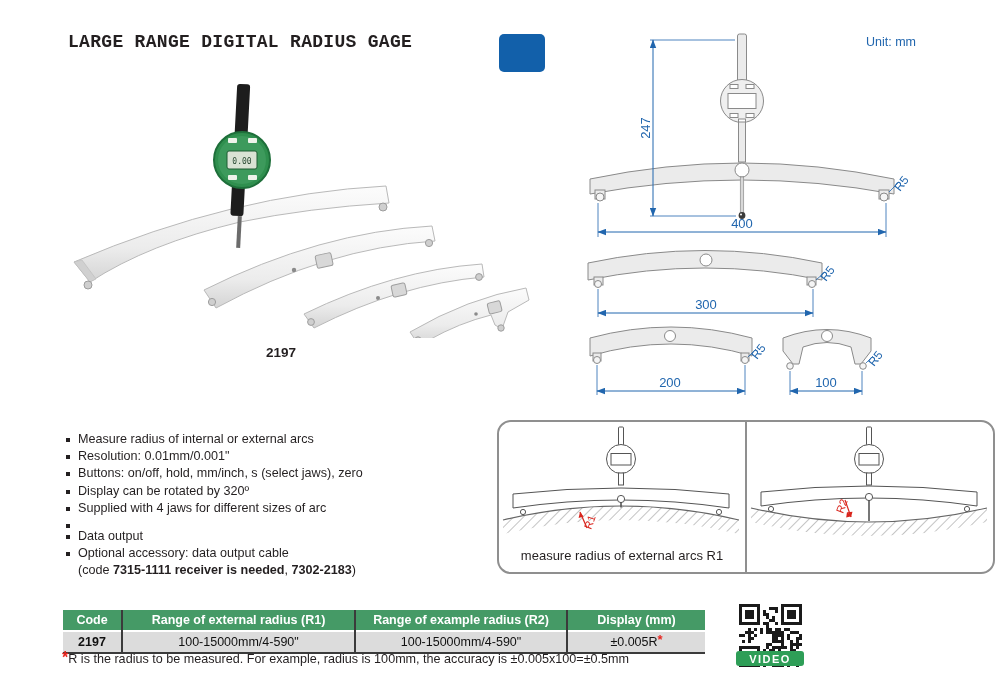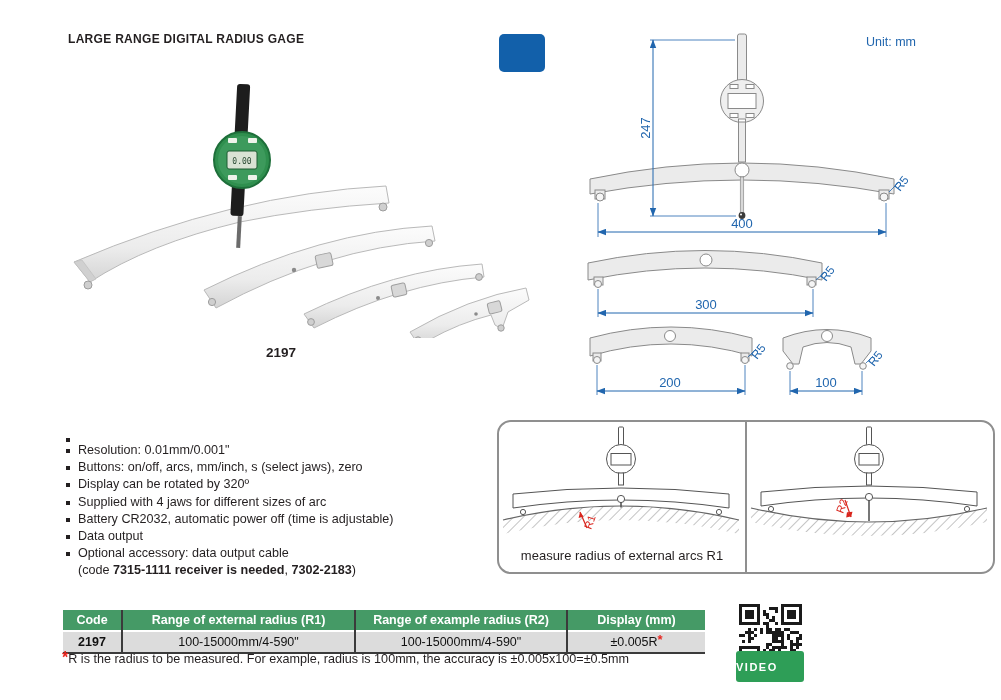--- a/index.html
+++ b/index.html
@@ -3,21 +3,21 @@
 <meta charset="utf-8">
 <style>
   html,body{margin:0;padding:0;}
   body{
     width:1001px;height:700px;position:relative;overflow:hidden;
     background:#ffffff;color:#231f20;
     font-family:"Liberation Sans", sans-serif;
   }
   .abs{position:absolute;}
   
-  .page-title{left:68px;top:32px;font-size:12px;font-weight:bold;letter-spacing:.3px;color:#231f20;}
+  .page-title{left:68px;top:32px;font-size:18px;font-weight:bold;letter-spacing:.3px;color:#231f20;font-family:Liberation Mono, monospace;}
   .data-output-badge{
     left:499px;top:34px;width:46px;height:38px;background:#1260aa;border-radius:5px;
     color:#fff;font-size:10.5px;font-weight:bold;text-align:center;
     display:flex;flex-direction:column;justify-content:center;line-height:1.3;gap:42px;
   }
   .unit-note{left:866px;top:35px;font-size:12.5px;color:#2166ae;}
   
   .photo{left:58px;top:76px;}
   .product-code{left:246px;top:345px;width:70px;text-align:center;font-size:13.5px;font-weight:bold;}
   
@@ -53,23 +53,23 @@
   }
   .spec td:first-child{border-left:none;font-weight:bold;}
   .star{color:#e8251f;font-weight:bold;}
   .acc-star{font-size:13px;vertical-align:top;line-height:10px;}
   
   .footnote{left:62px;top:652px;font-size:12.6px;}
   .footnote .star{font-size:16px;vertical-align:top;line-height:12px;}
   
   .qr{left:739px;top:604px;width:63px;height:63px;}
   .video-banner{
-    left:736px;top:651px;width:68px;height:31px;background:#2e9e57;border-radius:3px;
+    left:736px;top:651px;width:68px;height:15px;background:#2e9e57;border-radius:3px;
     color:#fff;font-size:11px;font-weight:bold;letter-spacing:1.5px;
-    display:flex;align-items:center;justify-content:flex-start;
+    display:flex;align-items:center;justify-content:center;
   }
 </style>
 </head>
 <body>
 
 <div class="abs page-title">LARGE RANGE DIGITAL RADIUS GAGE</div>
 
 <div class="abs data-output-badge">
   <span>DATA</span>
   <span>OUTPUT</span>
@@ -281,40 +281,40 @@
       <path d="M104,95 L99.5,90.8 L104.8,89.5 Z" fill="#d9251d" transform="rotate(180 102 92.5)"></path>
       <path d="M104,95 L100.2,90.2 L105.5,89.8 Z" fill="#d9251d"></path>
       <text class="ill-red" transform="rotate(-70 96 92)" x="96" y="92">R2</text>
     </svg>
   </div>
 </div>
 
 <div class="abs features">
   <div class="feat">
       <span class="sq"></span>
+      <span>Measure radius of internal or external arcs</span>
     </div>
   <div class="feat">
       <span class="sq"></span>
       <span>Resolution: 0.01mm/0.001"</span>
     </div>
   <div class="feat">
       <span class="sq"></span>
-      <span>Buttons: on/off, arcs, mm/inch, s (select jaws), zero</span>
+      <span>Buttons: on/off, hold, mm/inch, s (select jaws), zero</span>
     </div>
   <div class="feat">
       <span class="sq"></span>
       <span>Display can be rotated by 320º</span>
     </div>
   <div class="feat">
       <span class="sq"></span>
       <span>Supplied with 4 jaws for different sizes of arc</span>
     </div>
   <div class="feat">
       <span class="sq"></span>
-      <span>Battery CR2032, automatic power off (time is adjustable)</span>
     </div>
   <div class="feat">
       <span class="sq"></span>
       <span>Data output</span>
     </div>
   <div class="feat">
       <span class="sq"></span>
       <span>Optional accessory: data output cable</span>
     </div>
   <div class="feat-cont"><span>(code </span><span class="b">7315-1111 receiver is needed</span><span>, </span><span class="b">7302-2183</span><span>)</span></div>

